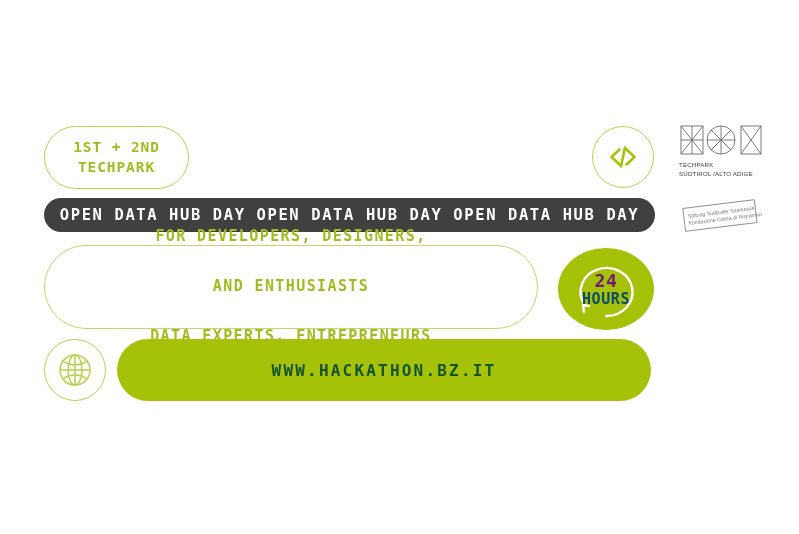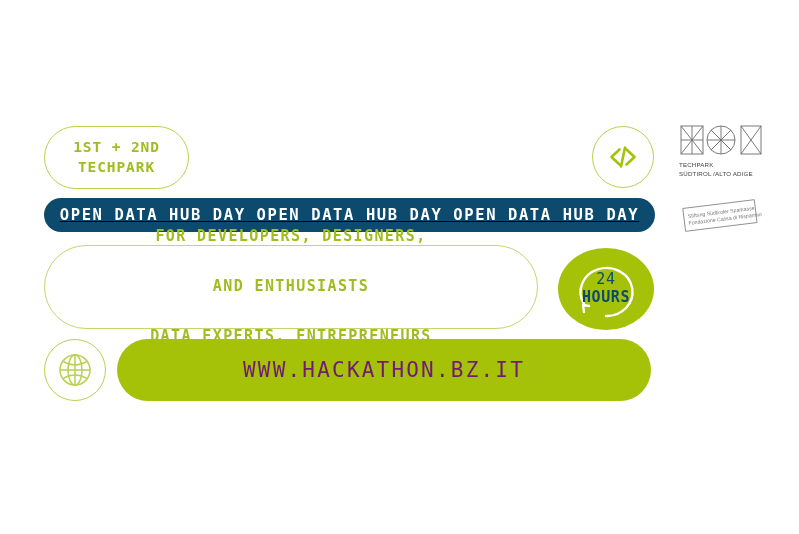--- a/index.html
+++ b/index.html
@@ -81,26 +81,25 @@
     justify-content: center;
   }
 
   
   #strip {
     position: absolute;
     left: 44px;
     top: 198px;
     width: 611px;
     height: 34px;
-    background: #0c4a6e;
+    background: #404040;
     border-radius: 17px;
     display: flex;
     align-items: center;
     justify-content: center;
-    text-decoration: underline;
   }
   #strip .strip-text {
     color: #ffffff;
     font-size: 15.5px;
     font-weight: bold;
     letter-spacing: 1.6px;
     white-space: nowrap;
   }
 
   
@@ -138,23 +137,23 @@
     height: 82px;
     background: #a5c108;
     border-radius: 50%;
     display: flex;
     flex-direction: column;
     align-items: center;
     justify-content: center;
     line-height: 1.18;
   }
   #hours-badge .hb-num {
-    color: #0c4a6e;
-    font-size: 15px;
-    font-weight: normal;
+    color: #701a75;
+    font-size: 18px;
+    font-weight: bold;
     letter-spacing: 0.6px;
     position: relative;
     z-index: 2;
   }
   #hours-badge .hb-label {
     color: #0c4a6e;
     font-size: 15px;
     font-weight: bold;
     letter-spacing: 0.6px;
     position: relative;
@@ -193,23 +192,23 @@
     top: 339px;
     width: 534px;
     height: 62px;
     background: #a5c108;
     border-radius: 31px;
     display: flex;
     align-items: center;
     justify-content: center;
   }
   #url-bar .url-text {
-    color: #701a75;
-    font-size: 21px;
-    font-weight: normal;
+    color: #14532d;
+    font-size: 16px;
+    font-weight: bold;
     letter-spacing: 2.2px;
     white-space: nowrap;
   }
 
   
   #noi-logo {
     position: absolute;
     left: 679px;
     top: 124px;
     width: 84px;

